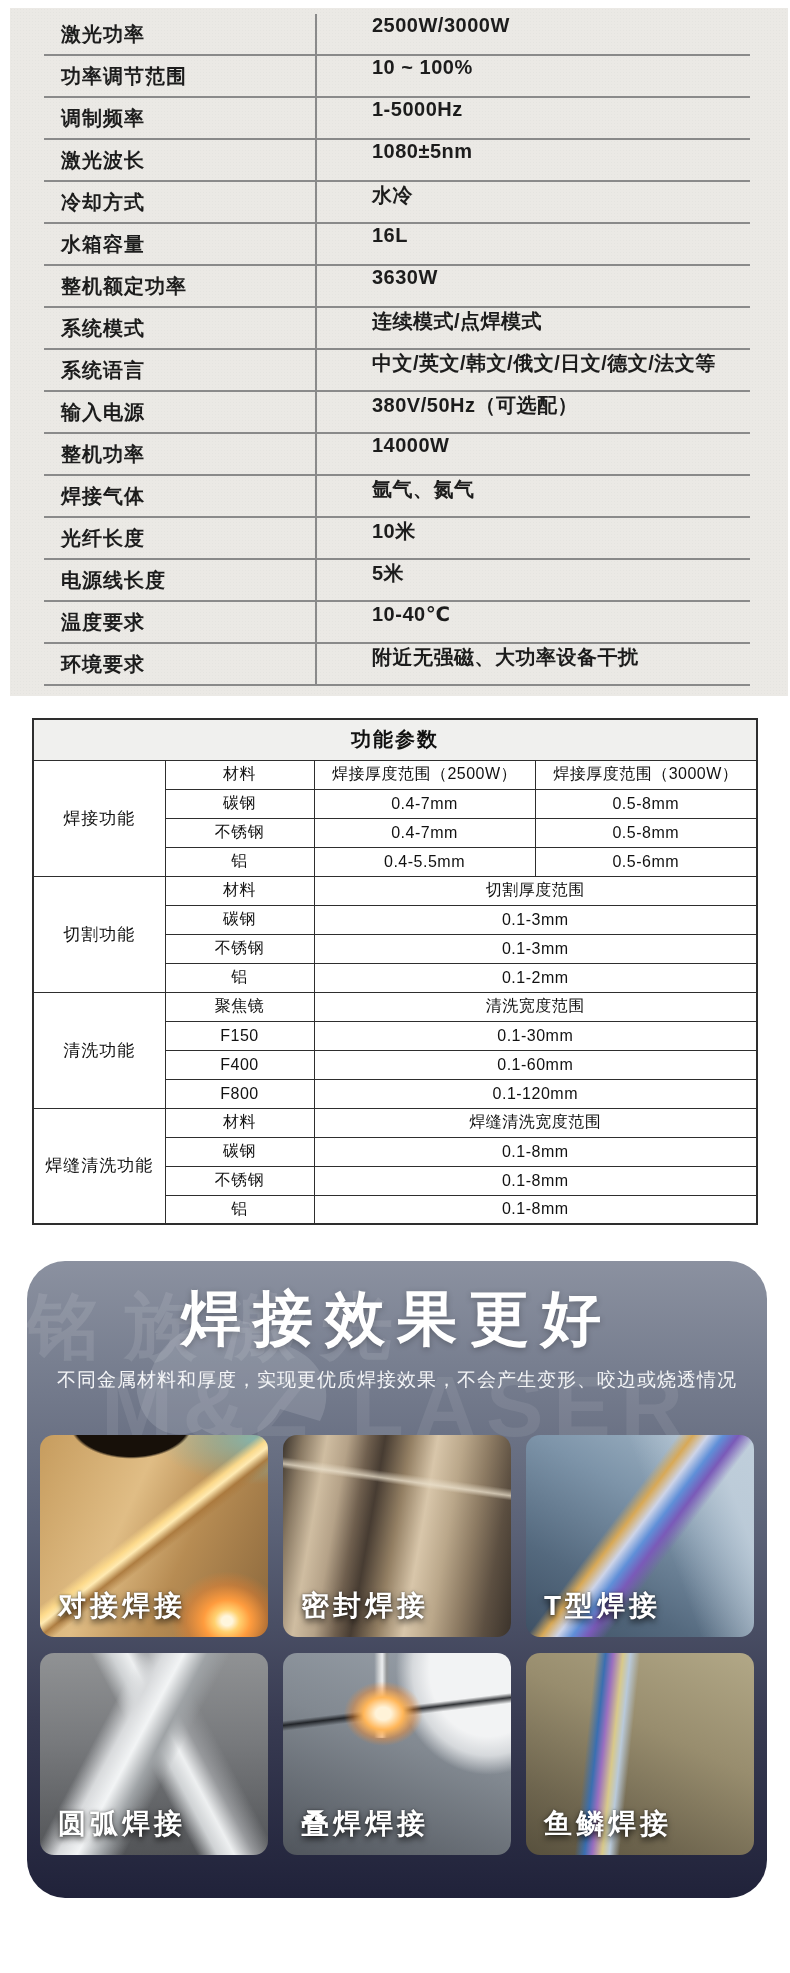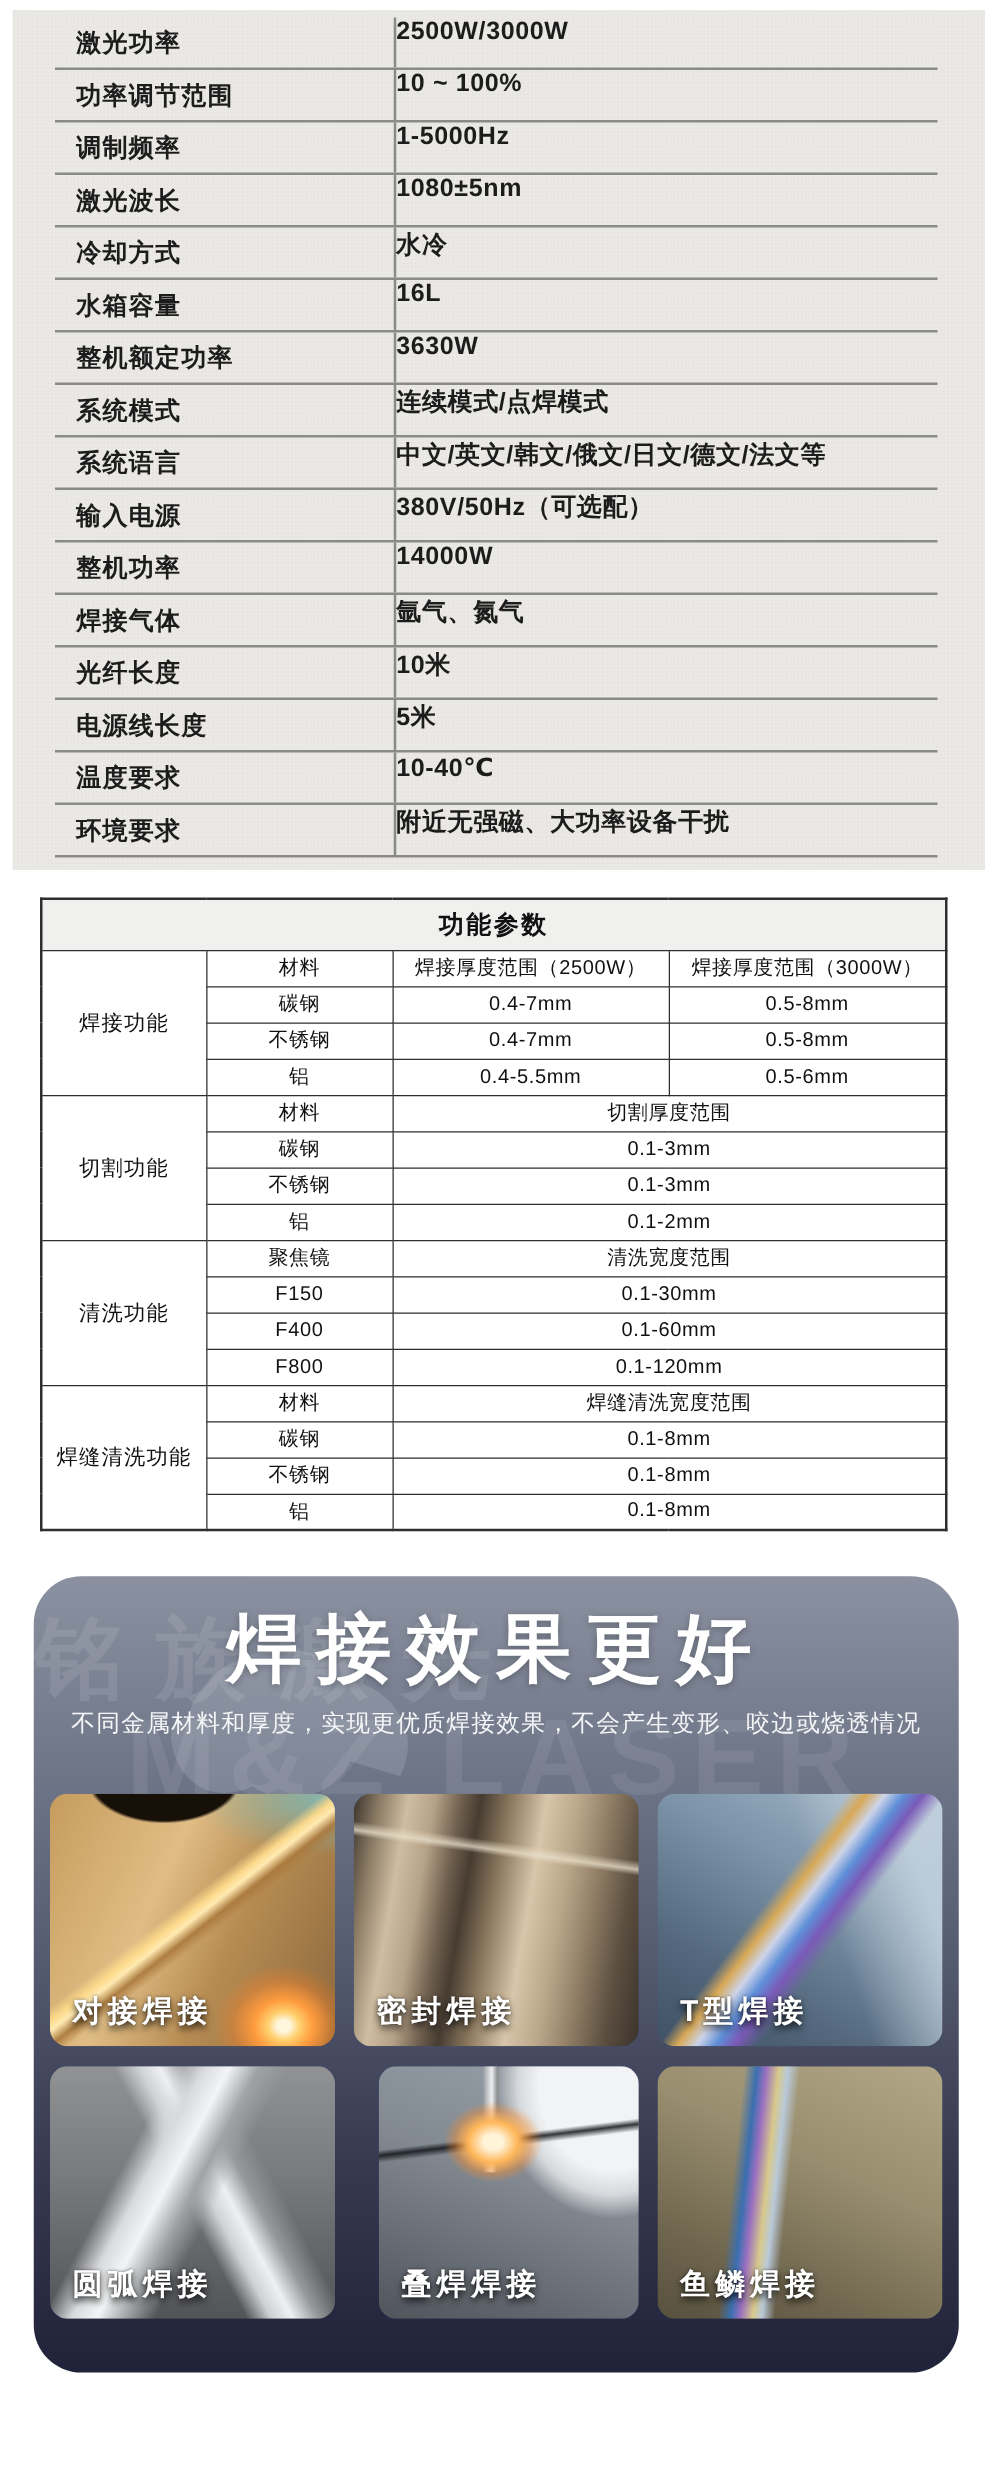--- a/index.html
+++ b/index.html
@@ -29,21 +29,21 @@
     padding-left:55px; font-size:25px; font-weight:700; letter-spacing:1px;
   }
   .spec-row {
     display:flex; height:42px;
     border-bottom:2px solid #8a8a8a; color:#1c1c1c;
   }
   .spec-row .s-label {
     width:273px; padding-left:17px; font-size:20px; font-weight:600; letter-spacing:1px;
     border-right:2px solid #8a8a8a; height:100%; display:flex; align-items:center;
   }
-  .spec-row .s-value { font-size:20px; font-weight:600; letter-spacing:0.5px; }
+  .spec-row .s-value { padding-left:55px; font-size:20px; font-weight:600; letter-spacing:0.5px; }
 
   
   .func-wrap { margin:22px 0 0 32px; }
   table.func { border-collapse:collapse; table-layout:fixed; width:724px; border:2px solid #2e2e2e; }
   table.func td {
     border:1px solid #2e2e2e; text-align:center; vertical-align:middle;
     height:29px; font-size:16px; color:#111111; background:#ffffff; letter-spacing:0.5px;
   }
   table.func td.t-head { height:41px; font-size:20px; font-weight:700; background:#f0f0ee; letter-spacing:2px; }
   table.func td.group { font-size:17px; letter-spacing:1px; }
@@ -85,21 +85,21 @@
     margin-top:42px;
     display:grid;
     grid-template-columns:repeat(3,228px);
     grid-auto-rows:202px;
     column-gap:15px; row-gap:16px;
     justify-content:center;
   }
   .tile { position:relative; border-radius:14px; overflow:hidden; }
   .tile-label {
     position:absolute; left:18px; bottom:12px;
-    color:#ffffff; font-size:24px; font-weight:700; letter-spacing:4px;
+    color:#ffffff; font-size:28px; font-weight:700; letter-spacing:4px;
     text-shadow:0 3px 6px rgba(0,0,0,0.75), 0 0 2px rgba(0,0,0,0.5);
     white-space:nowrap;
   }
 
   
   .t1 { background:
       radial-gradient(90px 80px at 82% 92%, #fff6dd 0 6%, #ffd170 14%, #ff9c3e 26%, rgba(255,130,40,0.35) 45%, transparent 62%),
       linear-gradient(142deg, transparent 45%, rgba(255,220,140,0.95) 48%, #ffeab2 50%, rgba(170,120,60,0.9) 53%, transparent 56%),
       radial-gradient(100px 58px at 40% -6%, #171009 0 58%, transparent 62%),
       radial-gradient(150px 70px at 94% 2%, #87b3a9 0%, rgba(135,179,169,0) 65%),
@@ -117,21 +117,21 @@
   .t4 { background:
       linear-gradient(118deg, transparent 30%, #d8dadc 37%, #f2f4f5 43%, #9fa3a6 50%, transparent 57%),
       linear-gradient(62deg, transparent 47%, #cfd2d4 53%, #eef0f1 58%, #97999c 64%, transparent 71%),
       linear-gradient(180deg,#909294 0%,#797b7e 42%,#525457 100%);
   }
   .t5 { background:
       radial-gradient(55px 45px at 44% 30%, #fff3d8 0 14%, #ffb659 36%, rgba(255,140,40,0.4) 56%, transparent 72%),
       linear-gradient(173deg, transparent 29.5%, rgba(18,20,24,0.85) 31.5%, transparent 34%),
       radial-gradient(140px 160px at 90% 8%, #f2f3f4 0 42%, #d6d9dc 54%, transparent 66%),
       linear-gradient(90deg, transparent 40%, #c9ccce 42%, #eceeef 43.5%, #8f9294 45.5%, transparent 47%) top/100% 42% no-repeat,
-      linear-gradient(200deg,#9aa2ab 0%,#828991 45%,#50555c 100%); margin-left: 20px;
+      linear-gradient(200deg,#9aa2ab 0%,#828991 45%,#50555c 100%);
   }
   .t6 { background:
       linear-gradient(96deg, transparent 28%, #3a6fb0 32%, #9a6fc0 35%, #d8c98a 39%, #b9c9d9 42%, transparent 46%),
       linear-gradient(205deg,#b2a887 0%,#988d6e 40%,#6f664f 76%,#57503d 100%);
   }
 </style>
 </head>
 <body>
 
 <div class="page">

